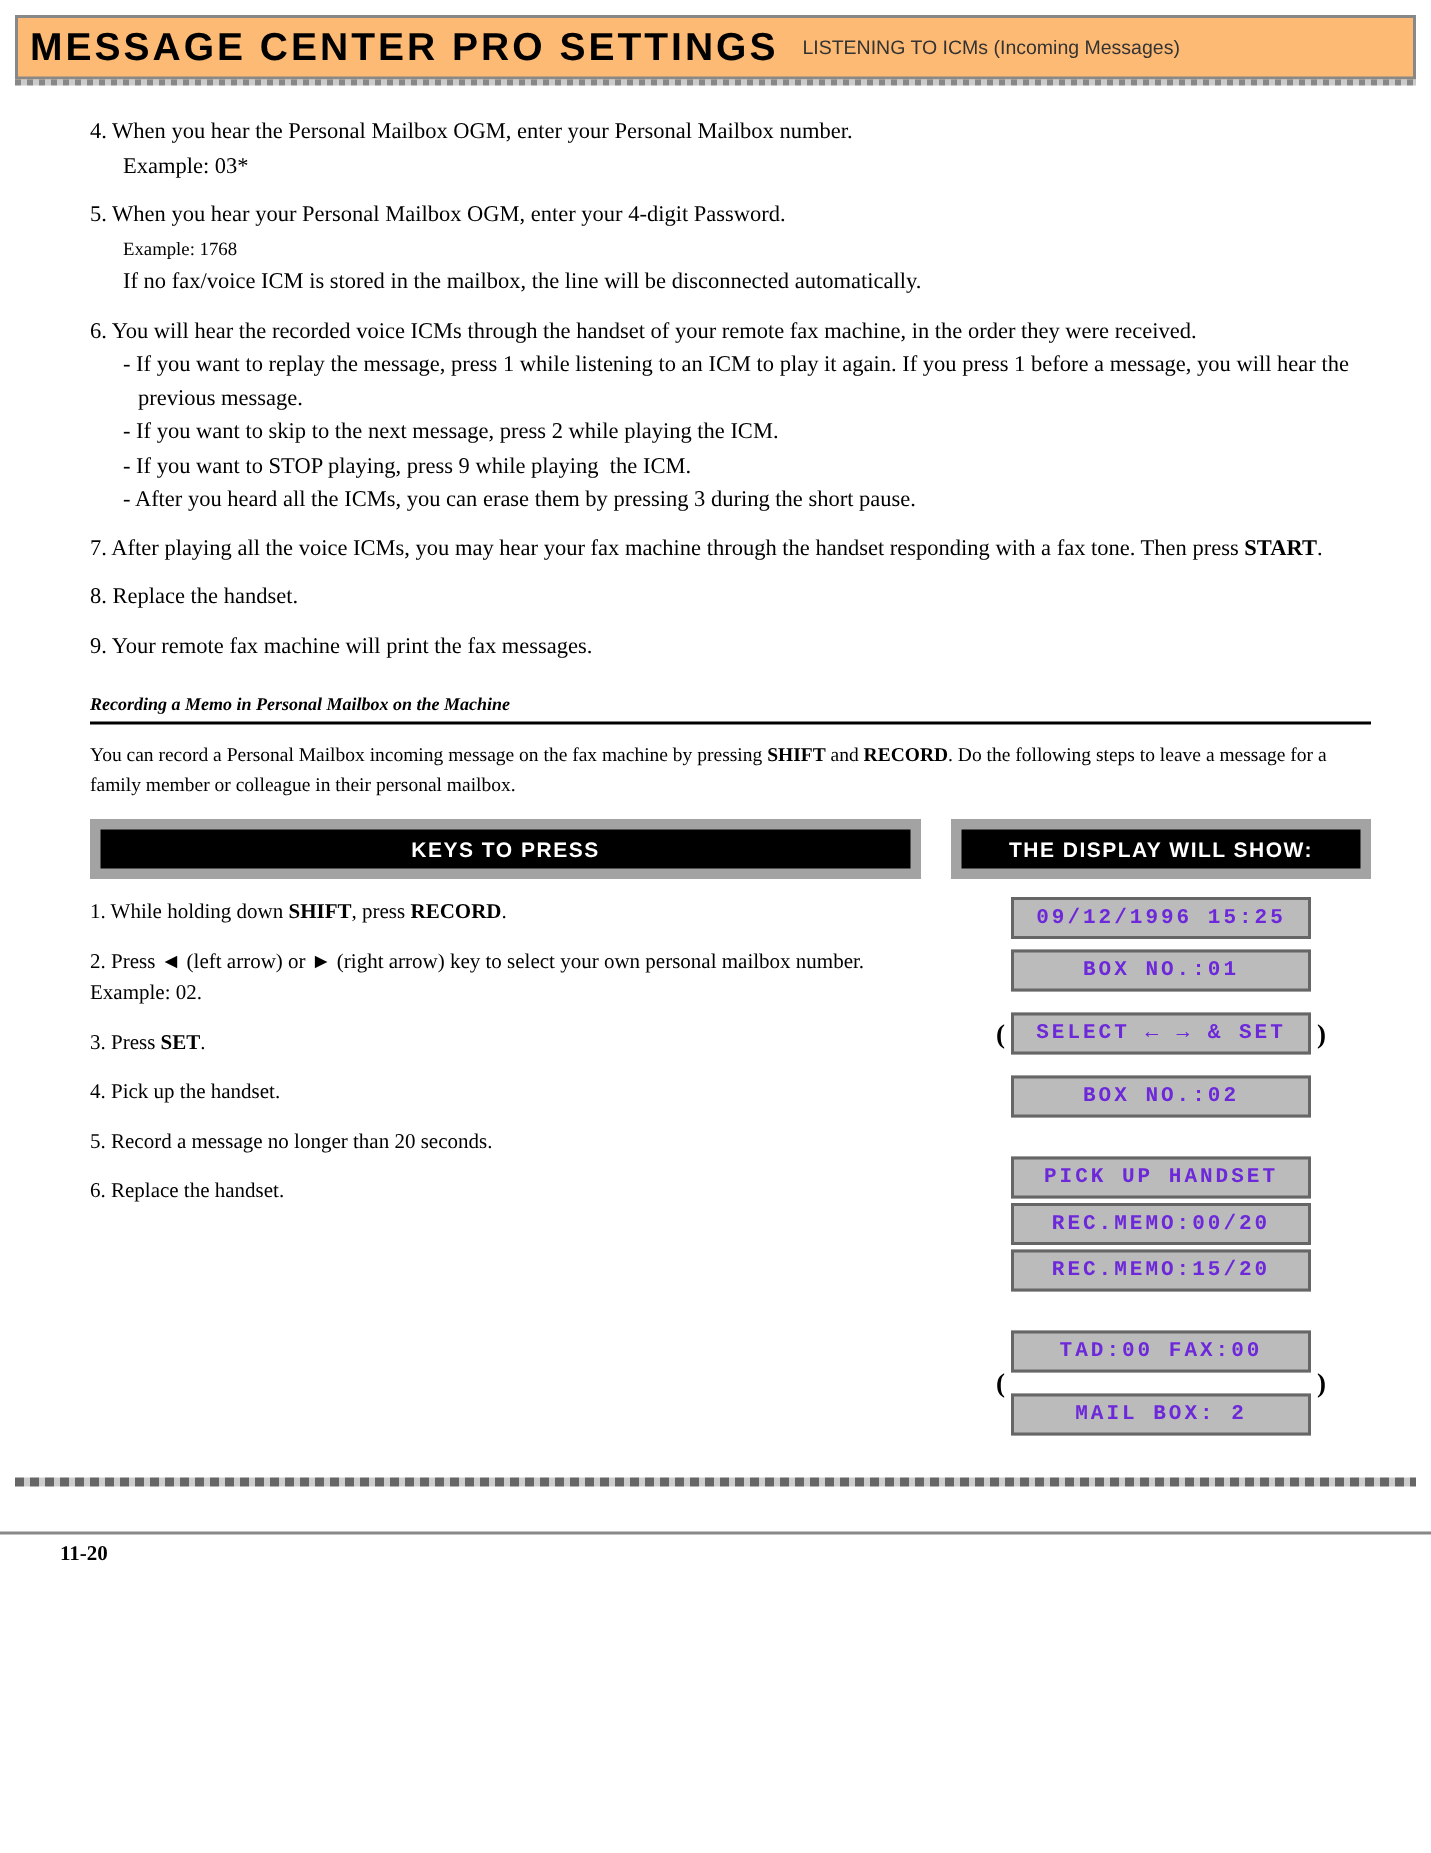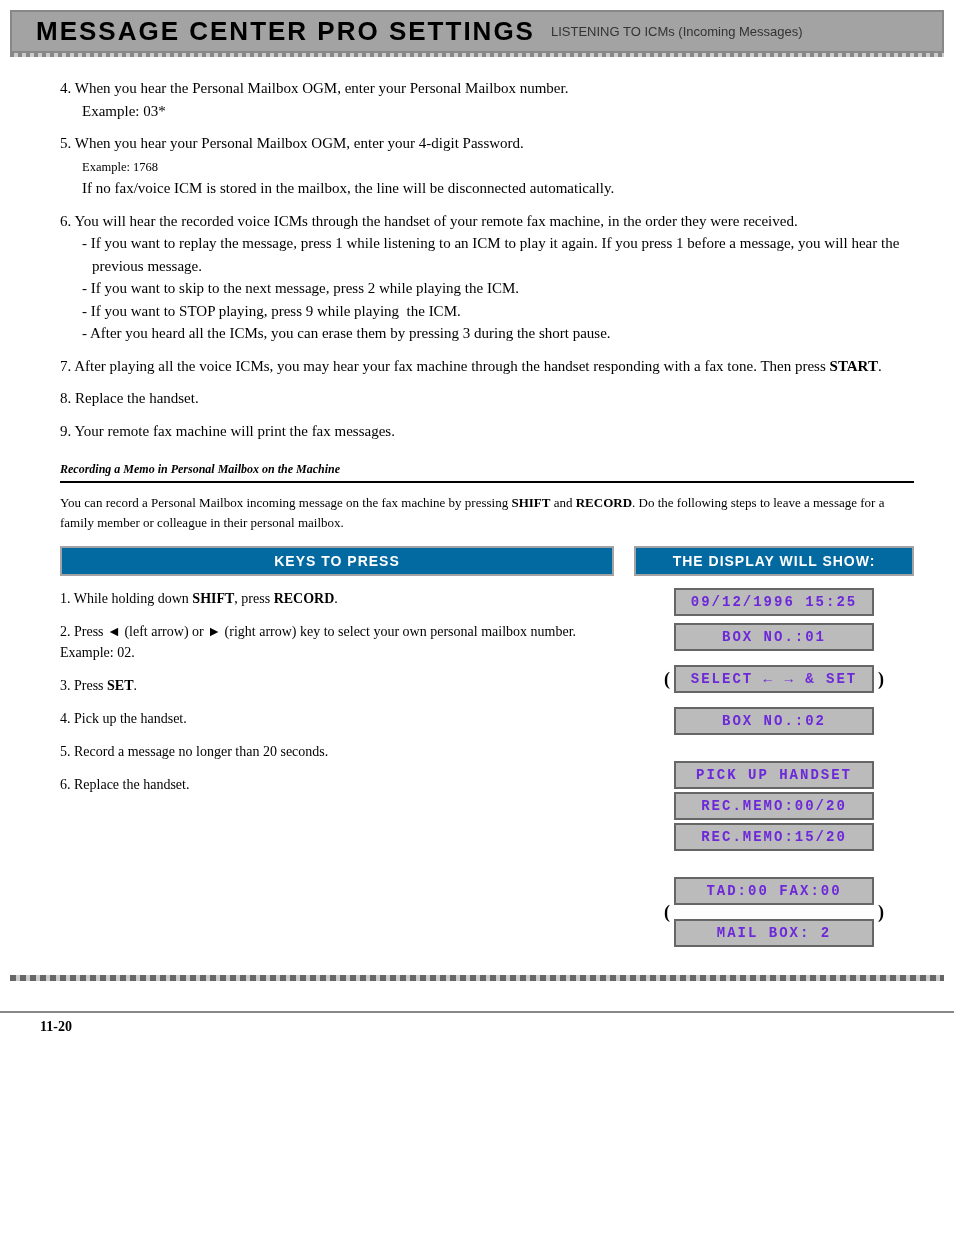--- a/index.html
+++ b/index.html
@@ -12,22 +12,22 @@
       color: #000;
       position: relative;
     }
 
     
     .header {
       display: flex;
       align-items: center;
       border: 2px solid #888;
       margin: 10px 10px 0 10px;
-      background: #a3a3a3;
-      padding: 4px 24px;
+      background: #fdba74;
+      padding: 4px 8px;
       text-align: right;
     }
     .header-main-title {
       font-size: 26px;
       font-weight: bold;
       font-family: Arial, sans-serif;
       letter-spacing: 2px;
       color: #000;
       text-transform: uppercase;
       flex-shrink: 0;
@@ -92,30 +92,30 @@
     .col-right {
       width: 280px;
       flex-shrink: 0;
     }
 
     
     .col-header {
       display: flex;
       align-items: center;
       justify-content: center;
-      background: #0369a1;
+      background: #000000;
       color: #fff;
       font-size: 14px;
       font-weight: bold;
       font-family: Arial, sans-serif;
       letter-spacing: 1px;
       padding: 5px 8px;
       margin-bottom: 12px;
       text-transform: uppercase;
-      border: 2px solid #a3a3a3;
+      border: 7px solid #a3a3a3;
     }
 
     
     .display-boxes {
       display: flex;
       flex-direction: column;
       gap: 3px;
       align-items: center;
     }
 

